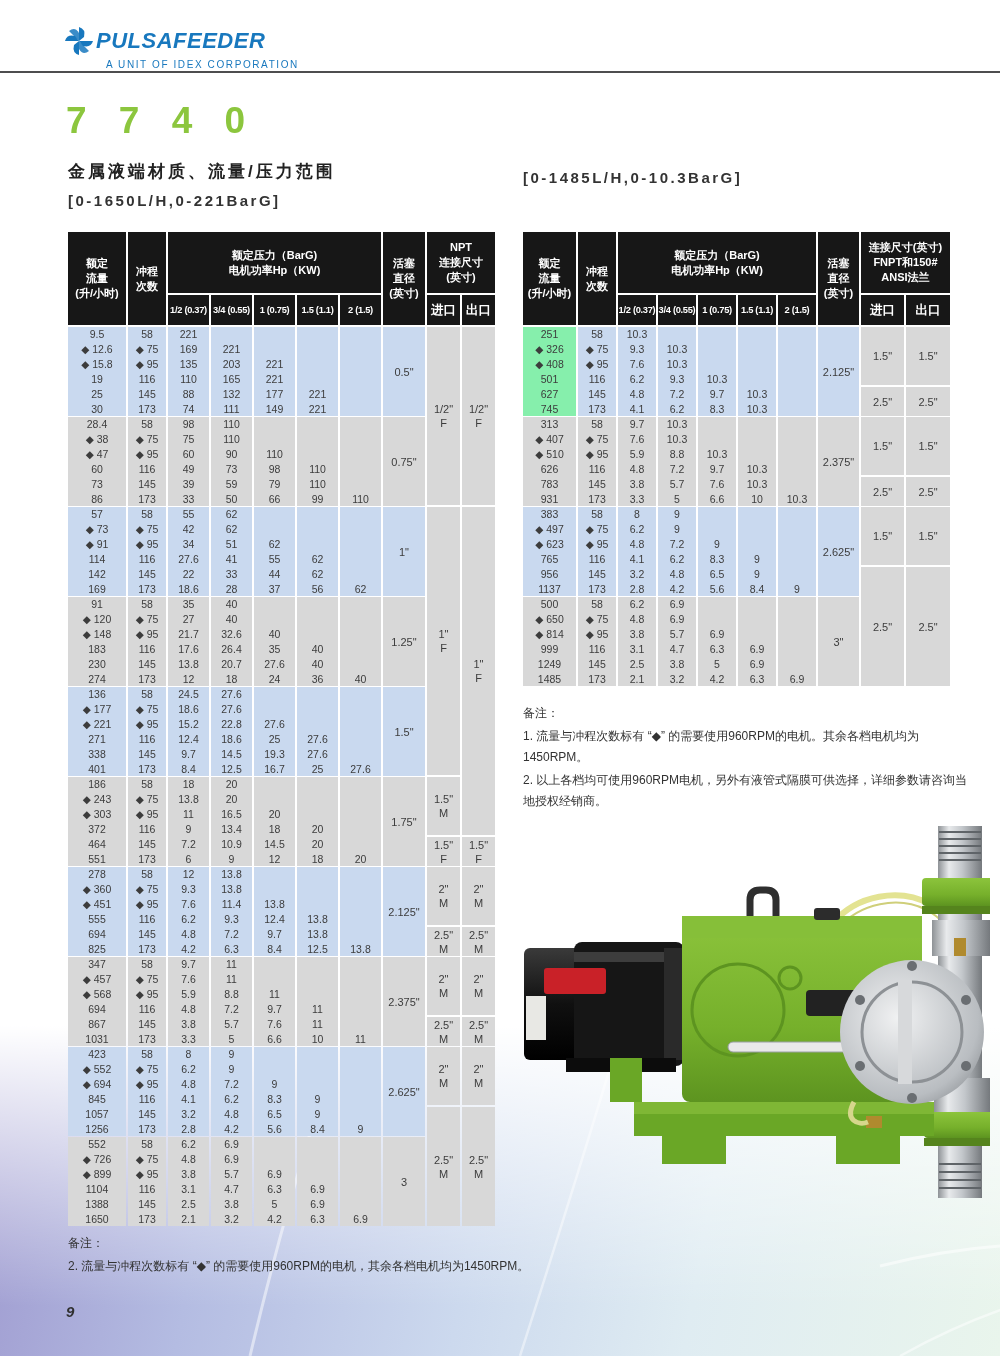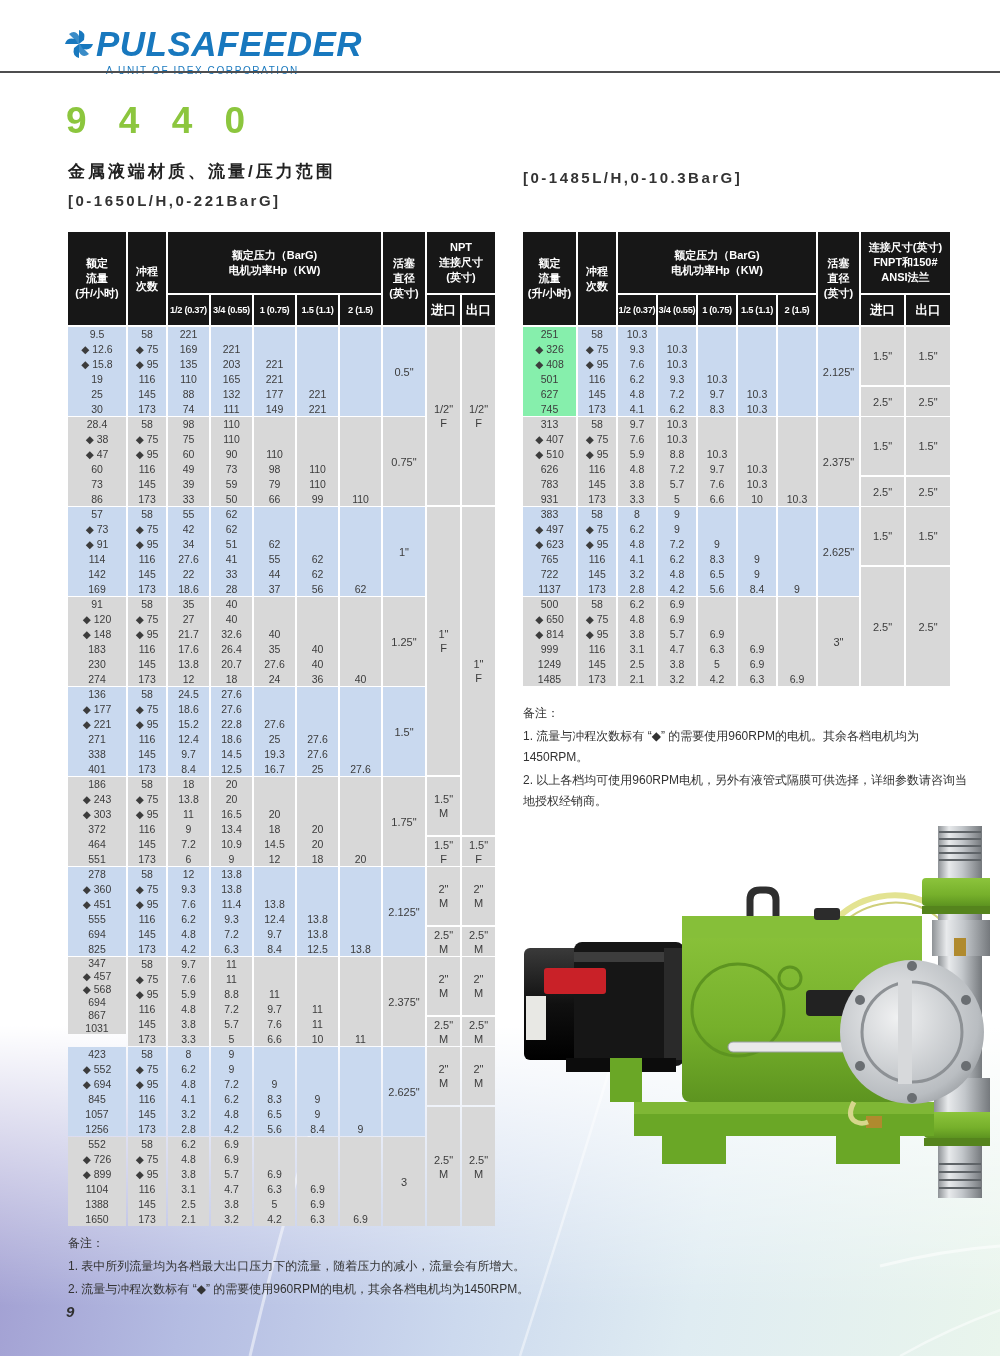--- a/index.html
+++ b/index.html
@@ -4,21 +4,21 @@
 <style>
   html,body{margin:0;padding:0;}
   body{
     width:1000px;height:1356px;position:relative;background:#ffffff;
     font-family:"Liberation Sans","DejaVu Sans",sans-serif;overflow:hidden;
   }
   .abs{position:absolute;}
   
   #logo-block{left:62px;top:24px;}
   #logo-row{display:flex;align-items:center;}
-  #logo-text{font-size:35px;font-weight:bold;font-style:italic;letter-spacing:.5px;color:#1878be;}
+  #logo-text{font-size:22px;font-weight:bold;font-style:italic;letter-spacing:.5px;color:#1878be;}
   #logo-sub{font-size:10px;letter-spacing:1.6px;color:#1878be;margin-left:44px;margin-top:1px;}
   #top-rule{left:0;top:71px;width:1000px;height:2px;background:#4d4d4f;}
   #model-title{left:66px;top:100px;font-size:37px;font-weight:bold;letter-spacing:11px;color:#8cc63e;}
   .sec-head{font-size:17px;font-weight:bold;color:#222;letter-spacing:3px;}
   .sec-range{font-size:15px;font-weight:600;color:#333;letter-spacing:2.5px;margin-top:9px;}
   
   .tbl{position:absolute;}
   .hcell{position:absolute;background:#171717;color:#fff;display:flex;align-items:center;justify-content:center;
          text-align:center;white-space:pre-line;font-weight:bold;}
   .hc-main{font-size:11px;line-height:15px;}
@@ -62,21 +62,21 @@
         <path d="M17 17 L7 7 Q13 2 17 9 Z" opacity="0.85"></path>
         <path d="M17 17 L27 27 Q21 32 17 25 Z" opacity="0.85"></path>
       </g>
     </svg>
     <span id="logo-text">PULSAFEEDER</span>
   </div>
   <div id="logo-sub">A UNIT OF IDEX CORPORATION</div>
 </div>
 <div class="abs" id="top-rule"></div>
 
-<div class="abs" id="model-title">9 4 4 0</div>
+<div class="abs" id="model-title">7 7 4 0</div>
 
 <div class="abs" style="left:68px;top:160px;width:440px;">
   <div class="sec-head">金属液端材质、流量/压力范围</div>
   <div class="sec-range">[0-1650L/H,0-221BarG]</div>
 </div>
 <div class="abs" style="left:523px;top:160px;width:440px;">
   <div class="sec-range">[0-1485L/H,0-10.3BarG]</div>
 </div>
 
 <div class="tbl" id="left-table" style="left: 68px; top: 232px; width: 429px; height: 994px;">
@@ -492,21 +492,21 @@
     </div>
     <div class="bcell" style="left: 272px; top: 635px; width: 41px; height: 89px; background: rgb(201, 217, 239);">
       <div class="bline"></div>
       <div class="bline"></div>
       <div class="bline"></div>
       <div class="bline"></div>
       <div class="bline"></div>
       <div class="bline">13.8</div>
     </div>
     <div class="pcell" style="left: 315px; top: 635px; width: 42px; height: 89px; background: rgb(201, 217, 239);">2.125"</div>
-    <div class="bcell" style="left: 0px; top: 725px; width: 58px; height: 77px; background: rgb(216, 216, 216); justify-content: center;">
+    <div class="bcell" style="left: 0px; top: 725px; width: 58px; height: 89px; background: rgb(216, 216, 216); justify-content: center;">
       <div class="bline">347</div>
       <div class="bline">◆ 457</div>
       <div class="bline">◆ 568</div>
       <div class="bline">694</div>
       <div class="bline">867</div>
       <div class="bline">1031</div>
     </div>
     <div class="bcell" style="left: 60px; top: 725px; width: 38px; height: 89px; background: rgb(216, 216, 216);">
       <div class="bline">58</div>
       <div class="bline">◆ 75</div>
@@ -842,21 +842,21 @@
       <div class="bline"></div>
       <div class="bline"></div>
       <div class="bline">10.3</div>
     </div>
     <div class="pcell" style="left: 295px; top: 185px; width: 41px; height: 89px; background: rgb(216, 216, 216);">2.375"</div>
     <div class="bcell" style="left: 0px; top: 275px; width: 53px; height: 89px; background: rgb(201, 217, 239);">
       <div class="bline">383</div>
       <div class="bline">◆ 497</div>
       <div class="bline">◆ 623</div>
       <div class="bline">765</div>
-      <div class="bline">722</div>
+      <div class="bline">956</div>
       <div class="bline">1137</div>
     </div>
     <div class="bcell" style="left: 55px; top: 275px; width: 38px; height: 89px; background: rgb(201, 217, 239);">
       <div class="bline">58</div>
       <div class="bline">◆ 75</div>
       <div class="bline">◆ 95</div>
       <div class="bline">116</div>
       <div class="bline">145</div>
       <div class="bline">173</div>
     </div>
@@ -973,21 +973,20 @@
   </div>
 
 <div class="abs notes" style="left:523px;top:703px;width:448px;">
   <div class="nt">备注：</div>
   <div class="nt">1. 流量与冲程次数标有 “◆” 的需要使用960RPM的电机。其余各档电机均为1450RPM。</div>
   <div class="nt">2. 以上各档均可使用960RPM电机，另外有液管式隔膜可供选择，详细参数请咨询当地授权经销商。</div>
 </div>
 
 <div class="abs notes" style="left:68px;top:1233px;width:470px;z-index:5;">
   <div class="nt">备注：</div>
-  <div class="nt">1. 表中所列流量均为各档最大出口压力下的流量，随着压力的减小，流量会有所增大。</div>
   <div class="nt">2. 流量与冲程次数标有 “◆” 的需要使用960RPM的电机，其余各档电机均为1450RPM。</div>
 </div>
 
 <div class="abs" id="page-num">9</div>
 
 <div class="abs" style="left:514px;top:820px;z-index:4;">
 <svg width="476" height="392" viewBox="0 0 476 392">
   <defs>
     <linearGradient id="steelV" x1="0" y1="0" x2="1" y2="0">
       <stop offset="0" stop-color="#8e9296"></stop>

